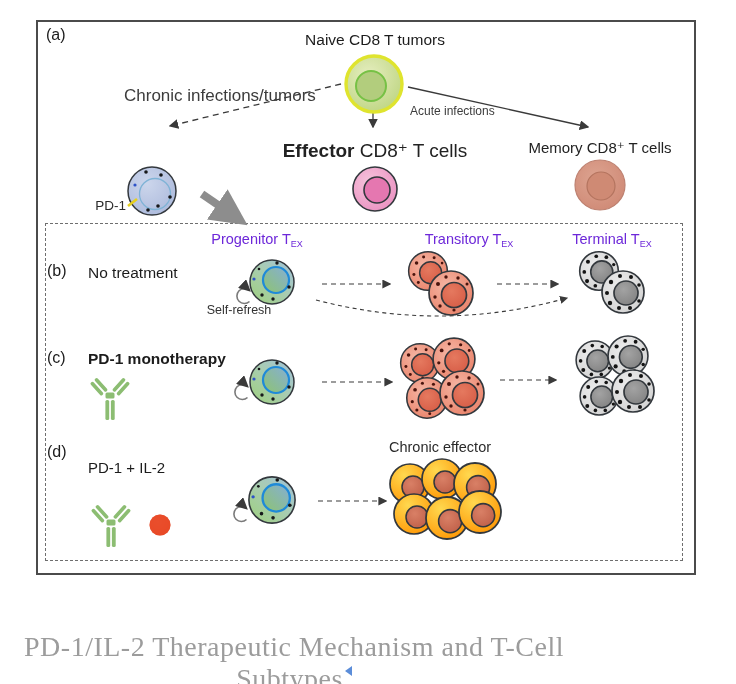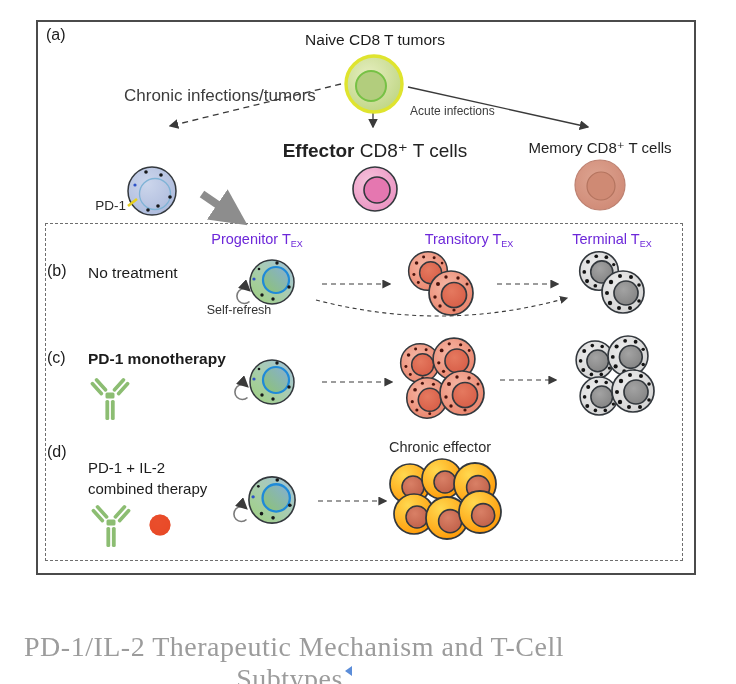--- a/index.html
+++ b/index.html
@@ -302,18 +302,17 @@
 
   <div class="abs panel-label" style="left:47px;top:262px;">(b)</div>
   <div class="abs row-title" style="left:88px;top:264px;">No treatment</div>
   <div class="abs small-note ctr" style="left:239px;top:303px;">Self-refresh</div>
 
   <div class="abs panel-label" style="left:47px;top:349px;">(c)</div>
   <div class="abs row-title bold" style="left:88px;top:350px;">PD-1 monotherapy</div>
 
   <div class="abs panel-label" style="left:47px;top:443px;">(d)</div>
   <div class="abs row-title" style="left:88px;top:459px;font-size:15px;">PD-1 + IL-2</div>
-  <div class="abs row-title" style="left:88px;top:480px;font-size:15px;">combined therapy</div>
   <div class="abs ctr" style="left:440px;top:439px;font-size:14.5px;font-weight:500;">Chronic effector</div>
 
   <div id="caption"><span>PD-1/IL-2 Therapeutic Mechanism and T-Cell Subtypes</span><span class="marker"></span></div>
 
 </div>
 
 </body></html>

